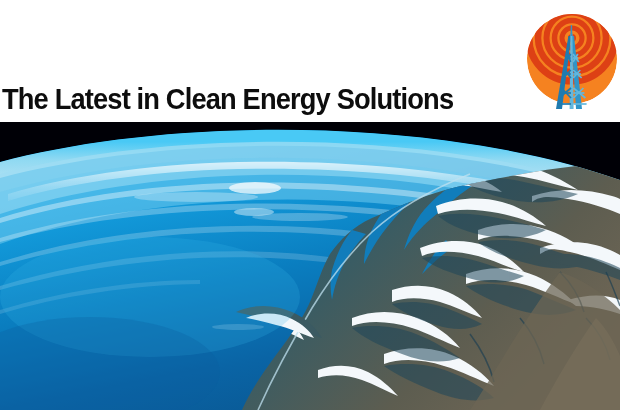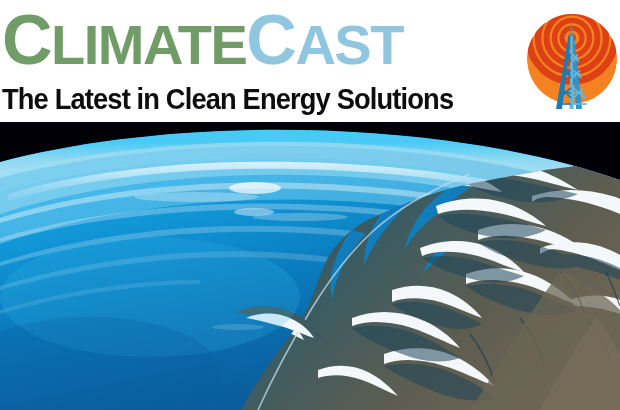--- a/index.html
+++ b/index.html
@@ -105,23 +105,20 @@
 </style>
 </head>
 <body>
 
 <div id="page">
 
   <div id="masthead">
 
     <div id="brand-wrap">
 
-      <div id="wordmark" class="nosel">
-        <span class="w-green big">C</span><span class="w-green small">LIMATE</span><span class="w-blue big">C</span><span class="w-blue small">AST</span>
-      </div>
 
       <div id="tagline" class="nosel">The Latest in Clean Energy Solutions</div>
 
     </div>
 
     <div id="tower-logo">
       <svg width="92" height="106" viewBox="0 0 92 106" xmlns="http://www.w3.org/2000/svg">
         <defs>
           <clipPath id="discClip">
             <circle cx="46" cy="51" r="45"></circle>

